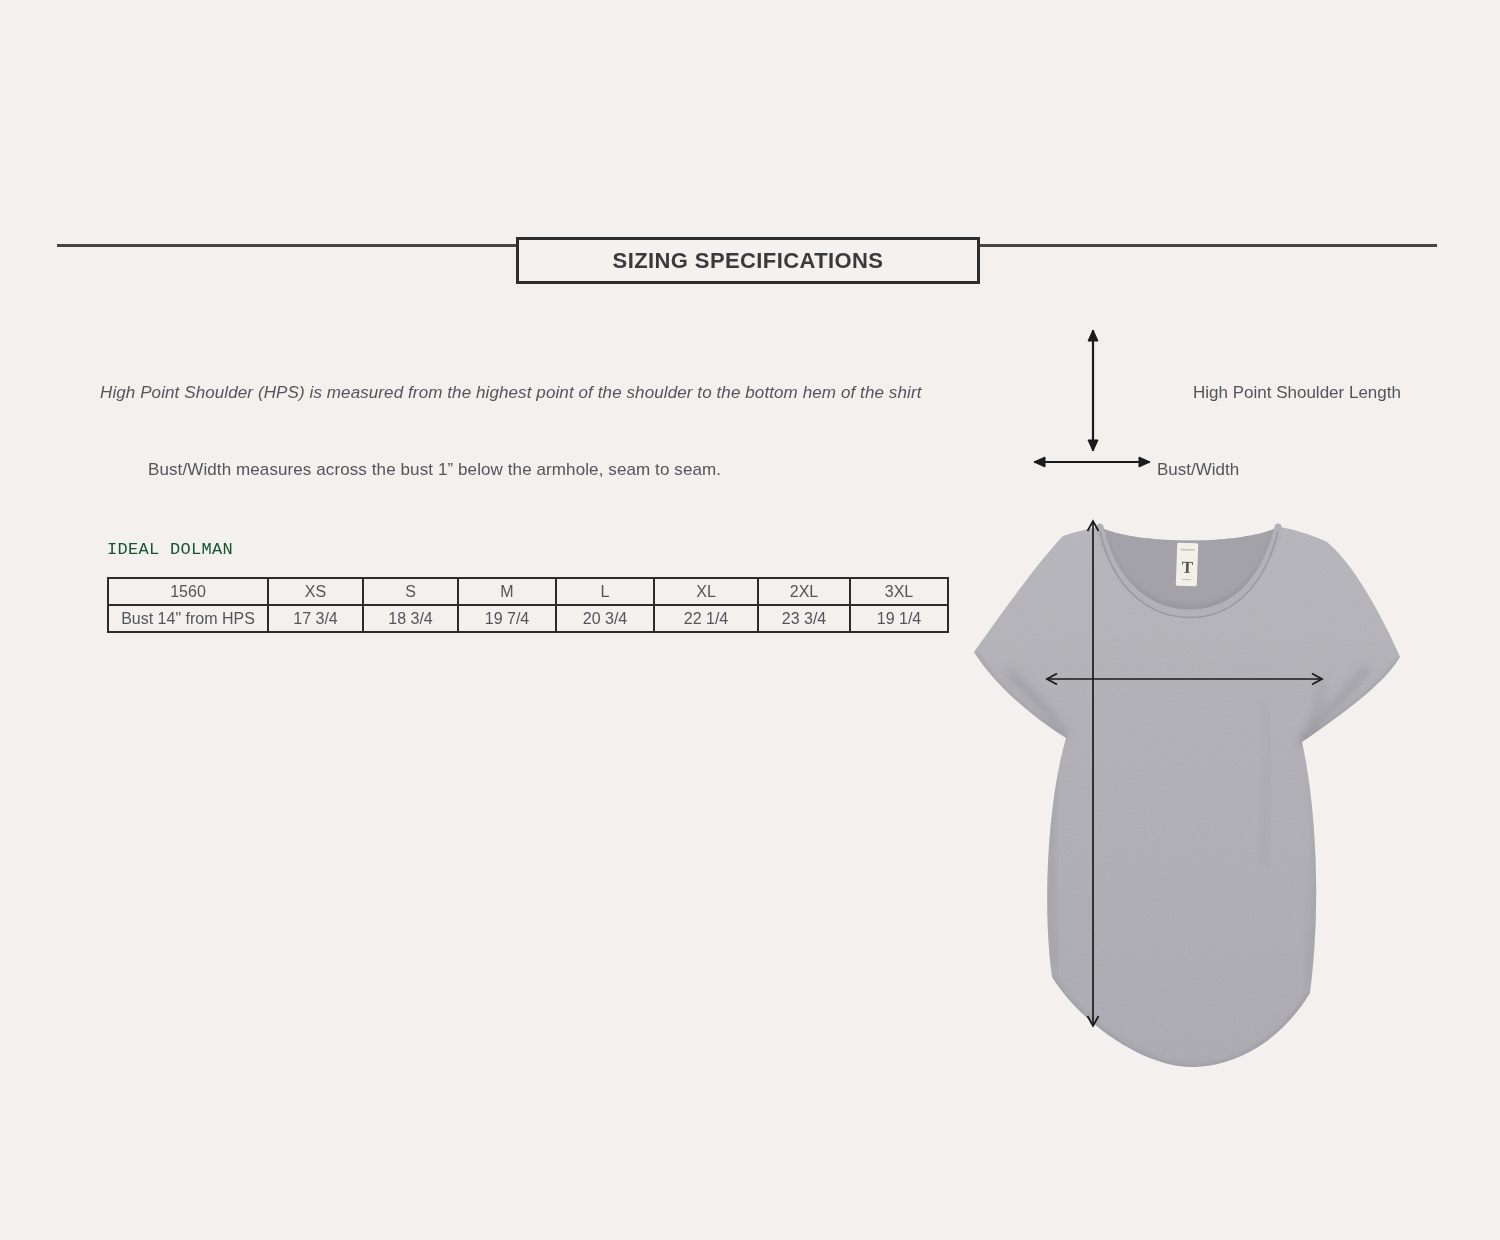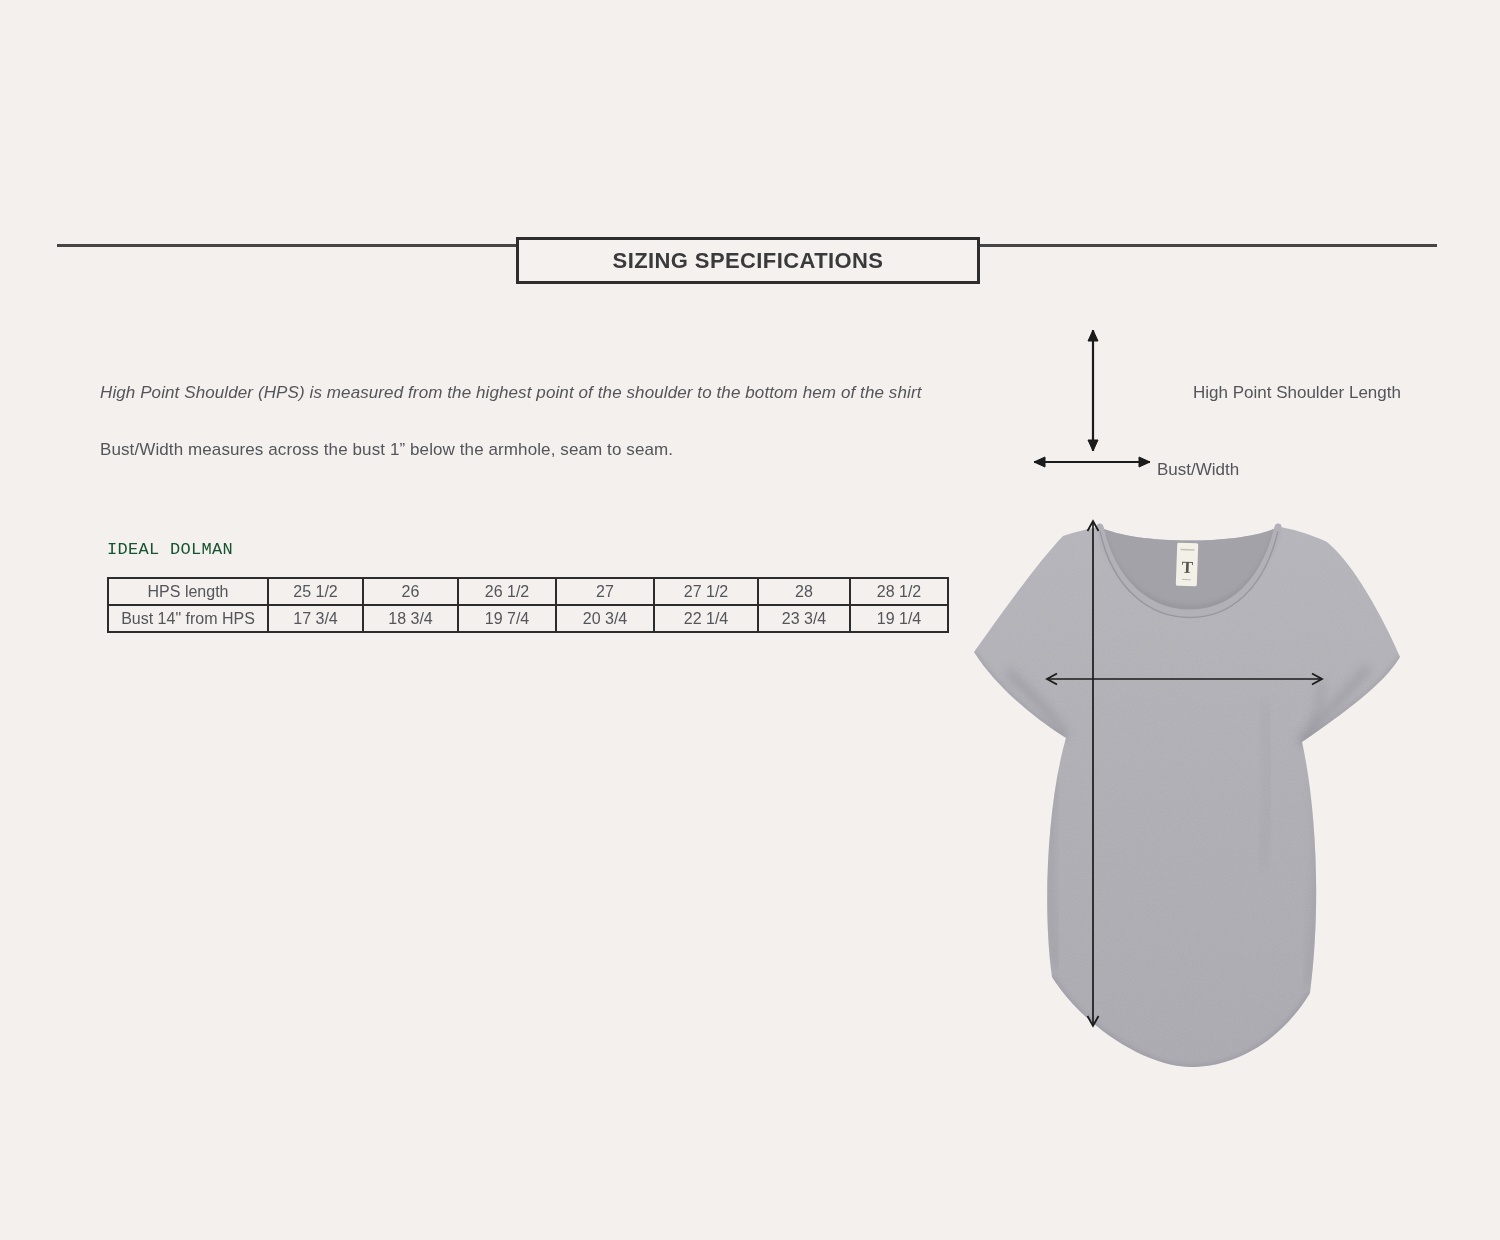--- a/index.html
+++ b/index.html
@@ -21,21 +21,21 @@
     display:flex; align-items:center; justify-content:center;margin-top:15px;
   }
   .header-title {
     font-size:22px; font-weight:700; letter-spacing:0.4px; color:#3a3a3c;
   }
   .desc {
     position:absolute; left:100px; font-size:17px; line-height:19px;
     color:#54555a; white-space:nowrap; letter-spacing:0.1px;
   }
   .desc-1 { top:383px;font-style:italic; }
-  .desc-2 { top:440px; }
+  .desc-2 { top:460px;margin-left:48px; }
   .legend-label {
     position:absolute; font-size:17px; color:#54555a; white-space:nowrap;
   }
   .legend-hps  { left:1156px; top:383px;margin-left:37px; }
   .legend-bust { left:1157px; top:460px; }
   .legend-svg { position:absolute; left:1020px; top:315px; width:150px; height:165px; }
   .table-title {
     position:absolute; left:107px; top:540px; font-size:17px;
     letter-spacing:0.3px; color:#14532d;font-family:Liberation Mono, monospace;
   }
@@ -81,28 +81,28 @@
       <col style="width:95px">
       <col style="width:95px">
       <col style="width:98px">
     <col style="width:98px">
       <col style="width:104px">
       <col style="width:92px">
       <col style="width:98px">
   </colgroup>
   <tbody>
   <tr>
-    <td>HPS length</td>
-    <td>25 1/2</td>
-    <td>26</td>
-    <td>26 1/2</td>
-    <td>27</td>
-    <td>27 1/2</td>
-    <td>28</td>
-    <td>28 1/2</td>
+    <th>1560</th>
+    <th>XS</th>
+    <th>S</th>
+    <th>M</th>
+    <th>L</th>
+    <th>XL</th>
+    <th>2XL</th>
+    <th>3XL</th>
   </tr>
   <tr>
     <td>Bust 14" from HPS</td>
     <td>17 3/4</td>
     <td>18 3/4</td>
     <td>19 7/4</td>
     <td>20 3/4</td>
     <td>22 1/4</td>
     <td>23 3/4</td>
     <td>19 1/4</td>

